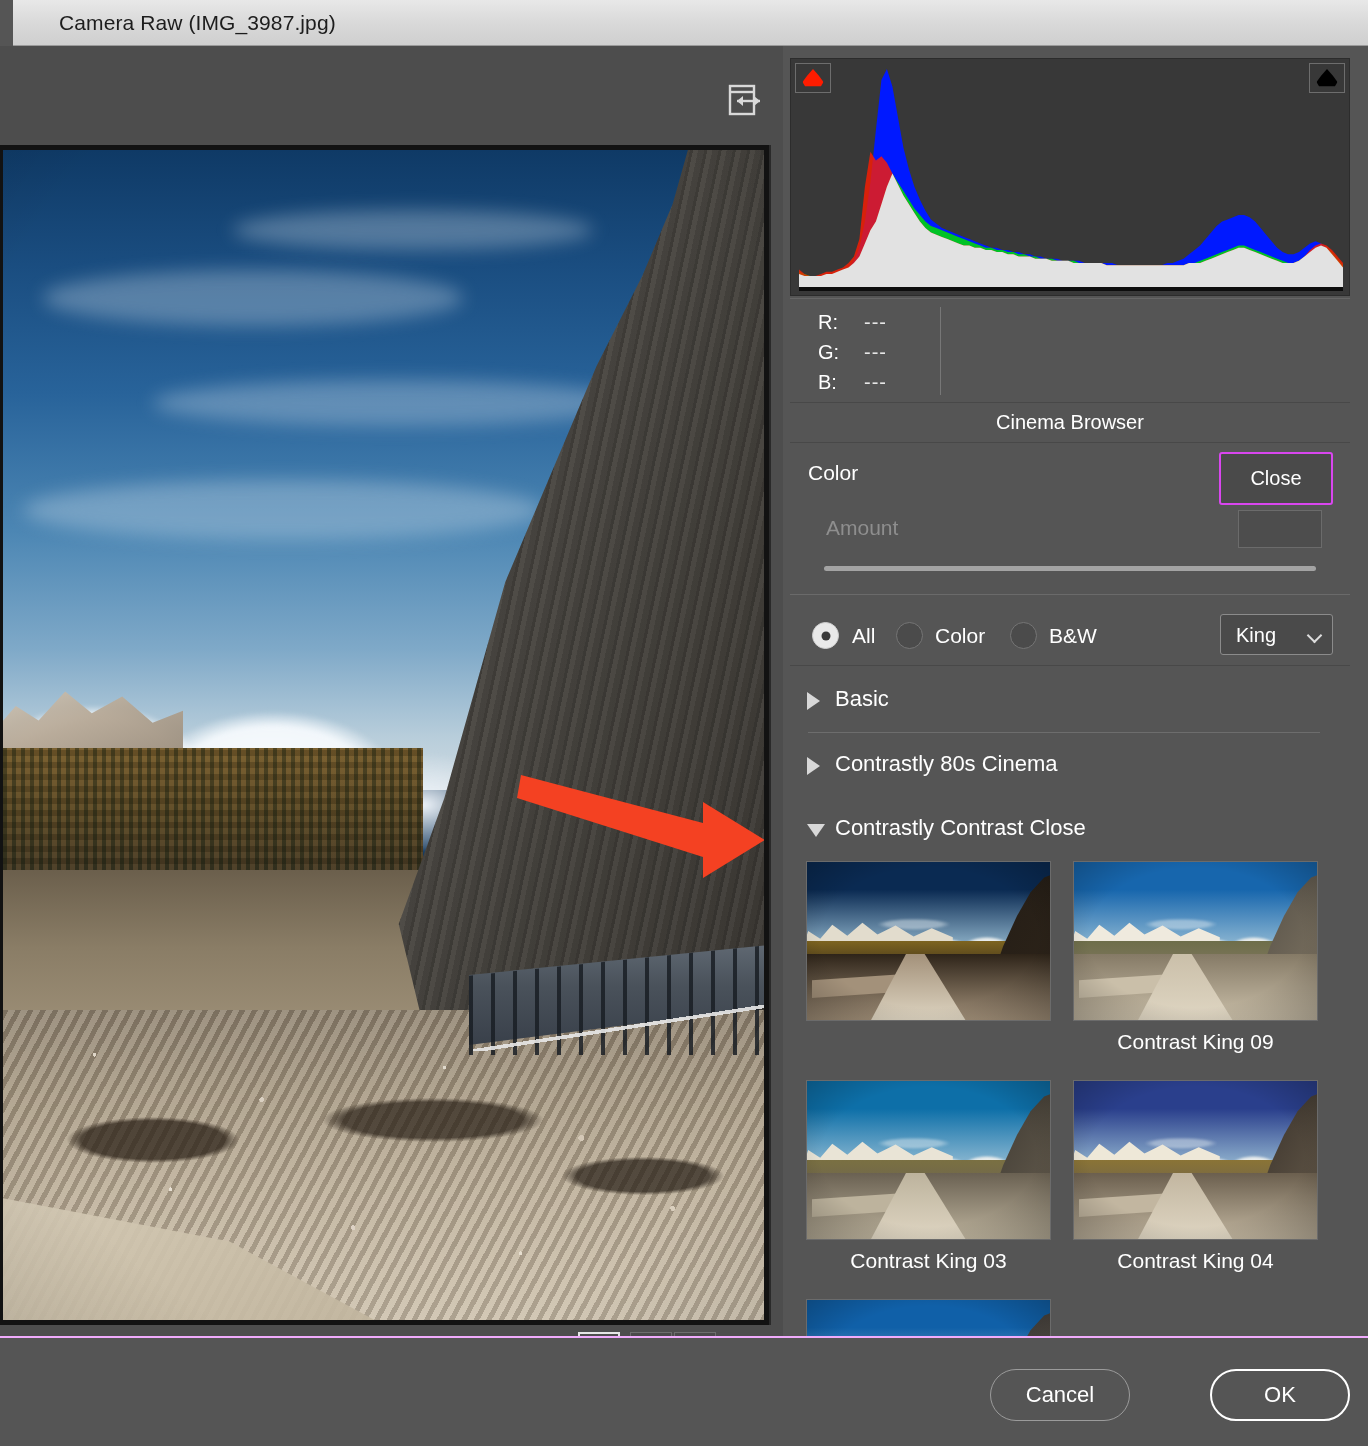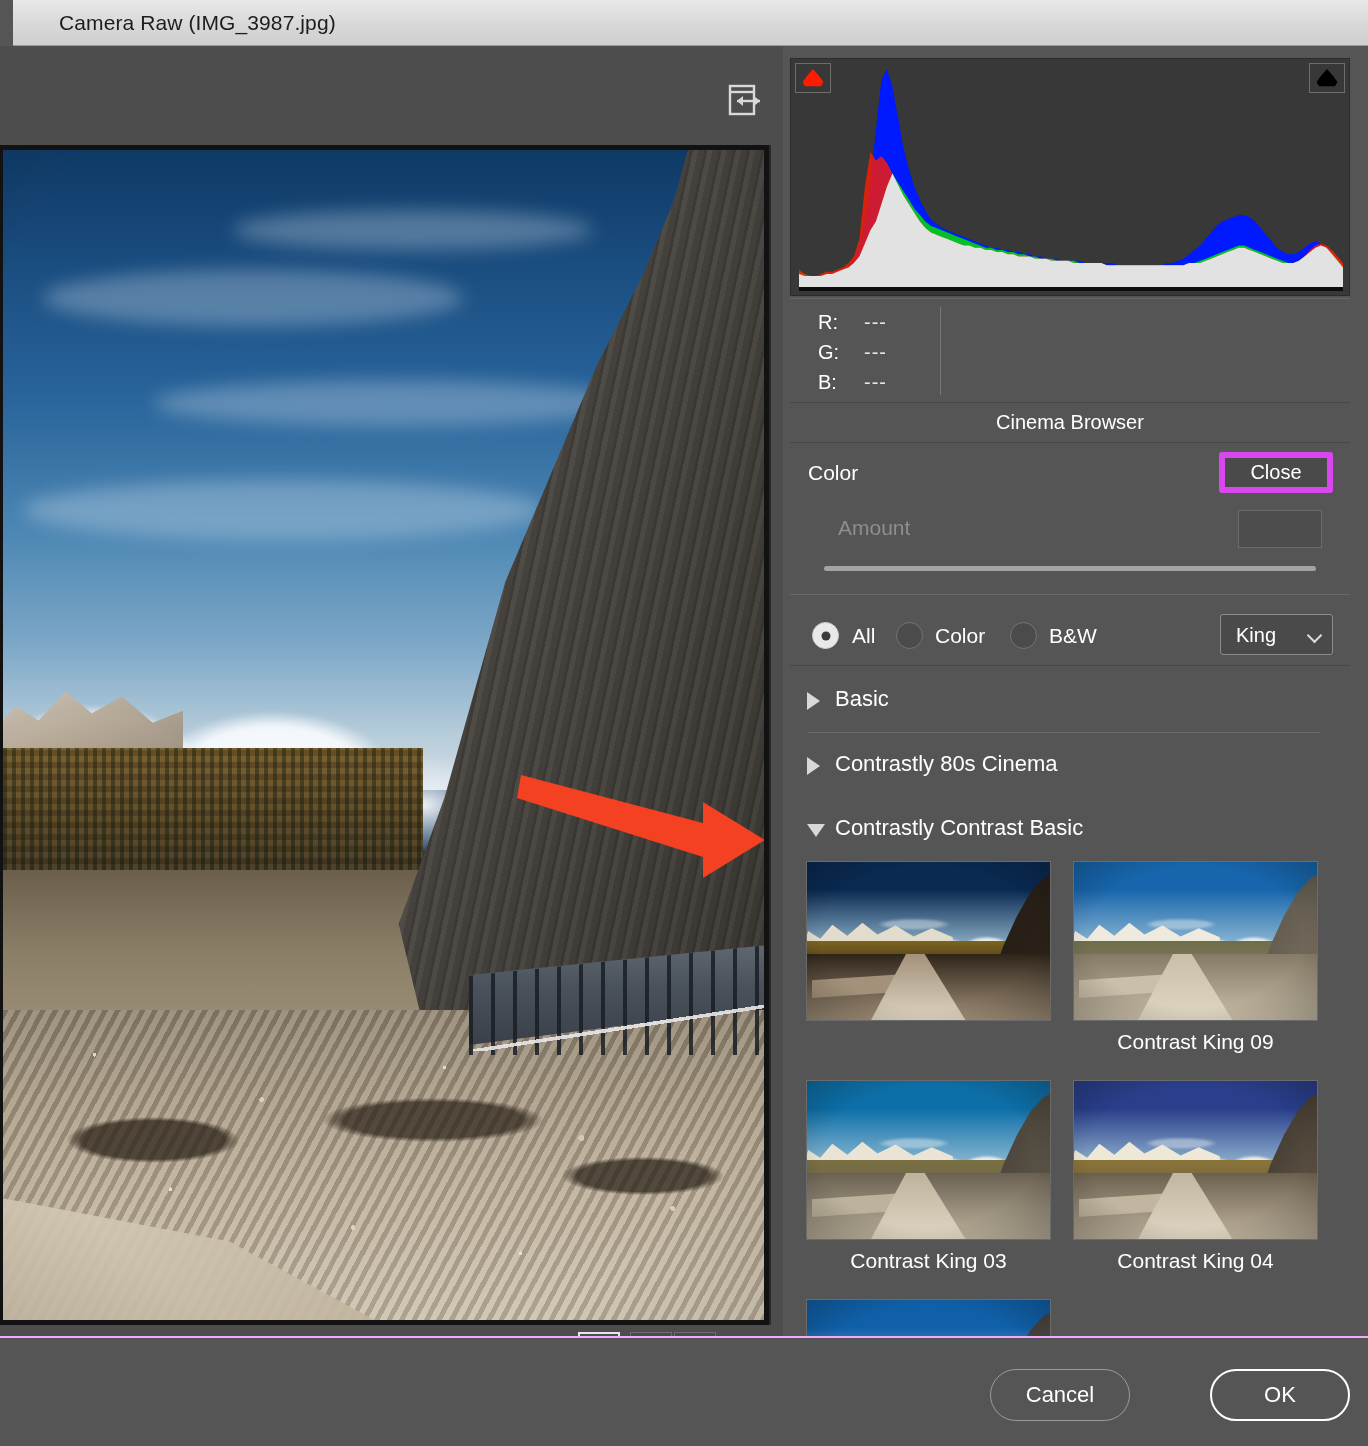--- a/index.html
+++ b/index.html
@@ -213,27 +213,27 @@
     border-bottom: 1px solid #484848;
     display: flex; align-items: center; justify-content: center;
     font-size: 20px; color: #ffffff;
   }
 
   #color-row {
     position: absolute; left: 0; top: 398px; width: 560px; height: 60px;
   }
   #color-label { position: absolute; left: 18px; top: 17px; font-size: 21px; color: #fff; }
   #close-button {
-    position: absolute; right: 17px; top: 8px; width: 114px; height: 41px;
-    border: 6px solid #d946ef; border-radius: 3px; background: #4a4a4a;
+    position: absolute; right: 17px; top: 8px; width: 114px; height: 53px;
+    border: 2px solid #d946ef; border-radius: 3px; background: #4a4a4a;
     color: #ffffff; font-size: 20px; font-family: "Liberation Sans", sans-serif;
     cursor: pointer;
   }
   #amount-row { position: absolute; left: 0; top: 458px; width: 560px; height: 82px; }
-  #amount-label { position: absolute; left: 36px; top: 12px; font-size: 21px; color: #8e8e8e; margin-left: 12px; }
+  #amount-label { position: absolute; left: 36px; top: 12px; font-size: 21px; color: #8e8e8e; }
   #amount-input {
     position: absolute; right: 28px; top: 6px; width: 84px; height: 38px;
     border: 1px solid #6b6b6b; background: #4d4d4d;
   }
   #amount-slider {
     position: absolute; left: 34px; top: 62px; width: 492px; height: 5px;
     background: #a3a3a3; border-radius: 3px; cursor: pointer;
   }
   #sep1 { position: absolute; left: 0; top: 548px; width: 560px; height: 1px; background: #6a6a6a; }
 
@@ -491,21 +491,21 @@
       </div>
       <div class="group-divider"></div>
 
       <div class="group-header">
         <div class="tri closed"></div>
         <div class="gname">Contrastly 80s Cinema</div>
       </div>
 
       <div class="group-header">
         <div class="tri open"></div>
-        <div class="gname">Contrastly Contrast Basic</div>
+        <div class="gname">Contrastly Contrast Close</div>
       </div>
 
       <div class="thumb-grid" id="thumb-grid">
           <div class="thumb-cell">
             <div class="thumb-img">
               <div class="tsky" style="background:linear-gradient(to bottom,#0a2a52 0%, #0a2a52 30%, #9fc3d8 100%);"></div>
               <div class="tclouds"></div>
               <div class="tpeaks" style="background:#e2dccd;"></div>
               <div class="tslope" style="background:linear-gradient(to bottom,#7d6420 0%, #2e2419 100%);"></div>
               <div class="tridge" style="background:linear-gradient(120deg,#221c16 0%, #2e2419 100%);"></div>

